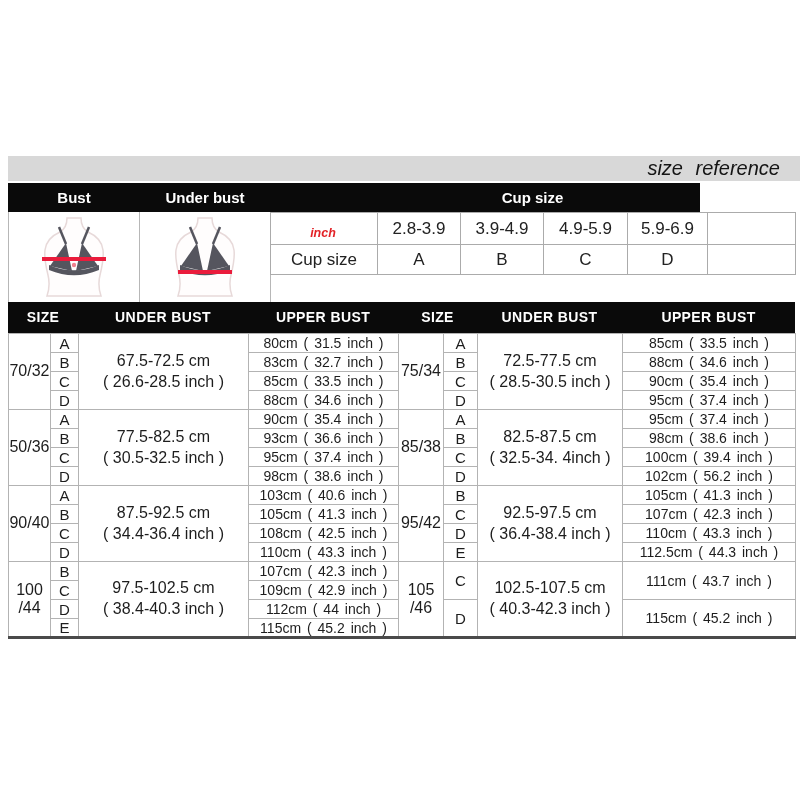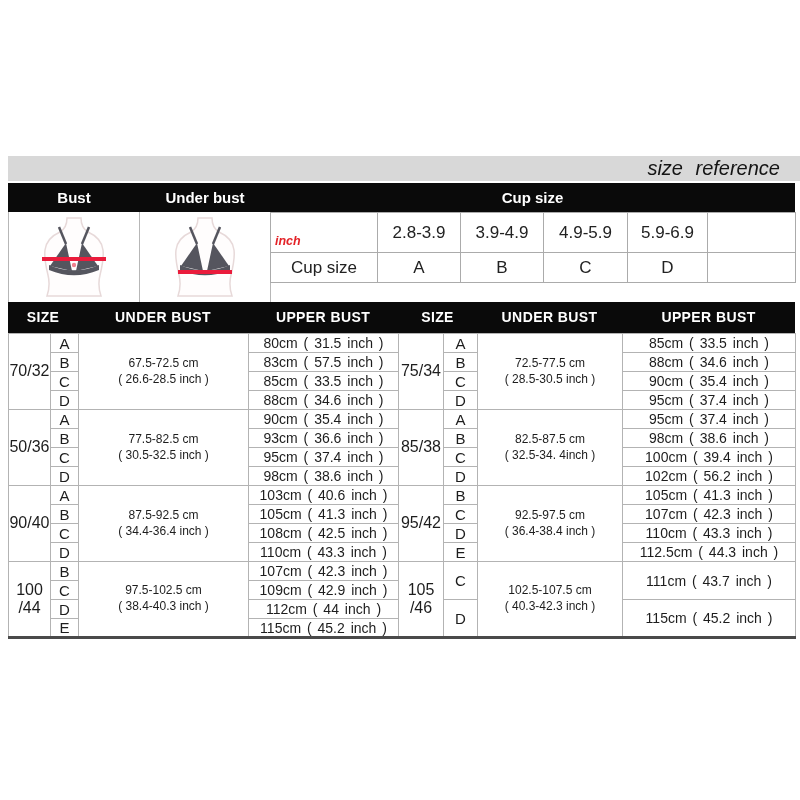--- a/index.html
+++ b/index.html
@@ -11,21 +11,21 @@
   
   #title-bar {
     position:absolute; left:8px; top:156px; width:792px; height:25px;
     background:#d8d8d8; box-sizing:border-box;
     text-align:right; padding-right:20px;
     font-style:italic; font-size:20px; line-height:25px; color:#141414;
     word-spacing:7px;
   }
   
   #top-black-bar {
-    position:absolute; left:8px; top:183px; width:787px; height:29px;
+    position:absolute; left:8px; top:183px; width:692px; height:29px;
     background:#0a0a0a; color:#ffffff; font-size:15px; font-weight:600;
   }
   #top-black-bar span { position:absolute; top:0; height:29px; line-height:29px; text-align:center; }
   #bust-label      { left:0;   width:132px; }
   #under-bust-label{ left:132px; width:130px; }
   #cup-size-label  { left:262px; width:525px; }
 
   
   #illus {
     position:absolute; left:8px; top:212px; width:263px; height:90px;
@@ -37,21 +37,21 @@
   }
 
   
   #cup-table { position:absolute; left:270px; top:212px; }
   table { border-collapse:collapse; table-layout:fixed; }
   #cup-table td {
     border:1px solid #ababab; height:29px; padding:0;
     text-align:center; font-size:17px; color:#222;
   }
   #cup-table td.fl-label { text-align:left; padding-left:10px; }
-  #cup-table td.unit-cell { text-align:left; vertical-align:bottom; padding:8px 6px 2px 0; }
+  #cup-table td.unit-cell { text-align:center; vertical-align:bottom; padding:0 6px 2px 0; }
   .unit { color:#e32227; font-style:italic; font-size:12.5px; font-weight:600; margin-left:4px; }
 
   
   #main-header {
     position:absolute; left:8px; top:302px; width:787px; height:31px;
     background:#0a0a0a; color:#ffffff; font-size:14px; font-weight:600;
   }
   #main-header span { position:absolute; top:0; height:38px; line-height:31px; text-align:center; letter-spacing:0.4px; }
   .h-size1  { left:0;     width:70px;  }
   .h-under1 { left:70px;  width:170px; }
@@ -63,21 +63,21 @@
   
   #main-table { position:absolute; left:8px; top:333px; border-bottom:3px solid #4a4a4a; }
   #main-table tr { height:19px; }
   #main-table td {
     border:1px solid #b3b3b3; padding:0; text-align:center; vertical-align:middle;
     background:#fff; color:#1d1d1d;
   }
   .td-size  { font-size:16px; }
   .td-size div { line-height:1.15; }
   .td-cup   { font-size:15px; }
-  .td-under { font-size:12px; }
+  .td-under { font-size:16px; }
   .td-under div { line-height:1.3; }
   .td-upper { font-size:14px; word-spacing:2px;margin-left:44px; }
 </style>
 </head>
 <body>
 
 <div id="title-bar">size  reference</div>
 
 <div id="top-black-bar">
   <span id="bust-label">Bust</span>
@@ -187,21 +187,21 @@
         </td>
         <td class="td-upper" rowspan="1">
           <div>85cm ( 33.5 inch )</div>
         </td>
       </tr>
       <tr>
         <td class="td-cup" rowspan="1">
           <div>B</div>
         </td>
         <td class="td-upper" rowspan="1">
-          <div>83cm ( 57.5 inch )</div>
+          <div>83cm ( 32.7 inch )</div>
         </td>
         <td class="td-cup" rowspan="1">
           <div>B</div>
         </td>
         <td class="td-upper" rowspan="1">
           <div>88cm ( 34.6 inch )</div>
         </td>
       </tr>
       <tr>
         <td class="td-cup" rowspan="1">

